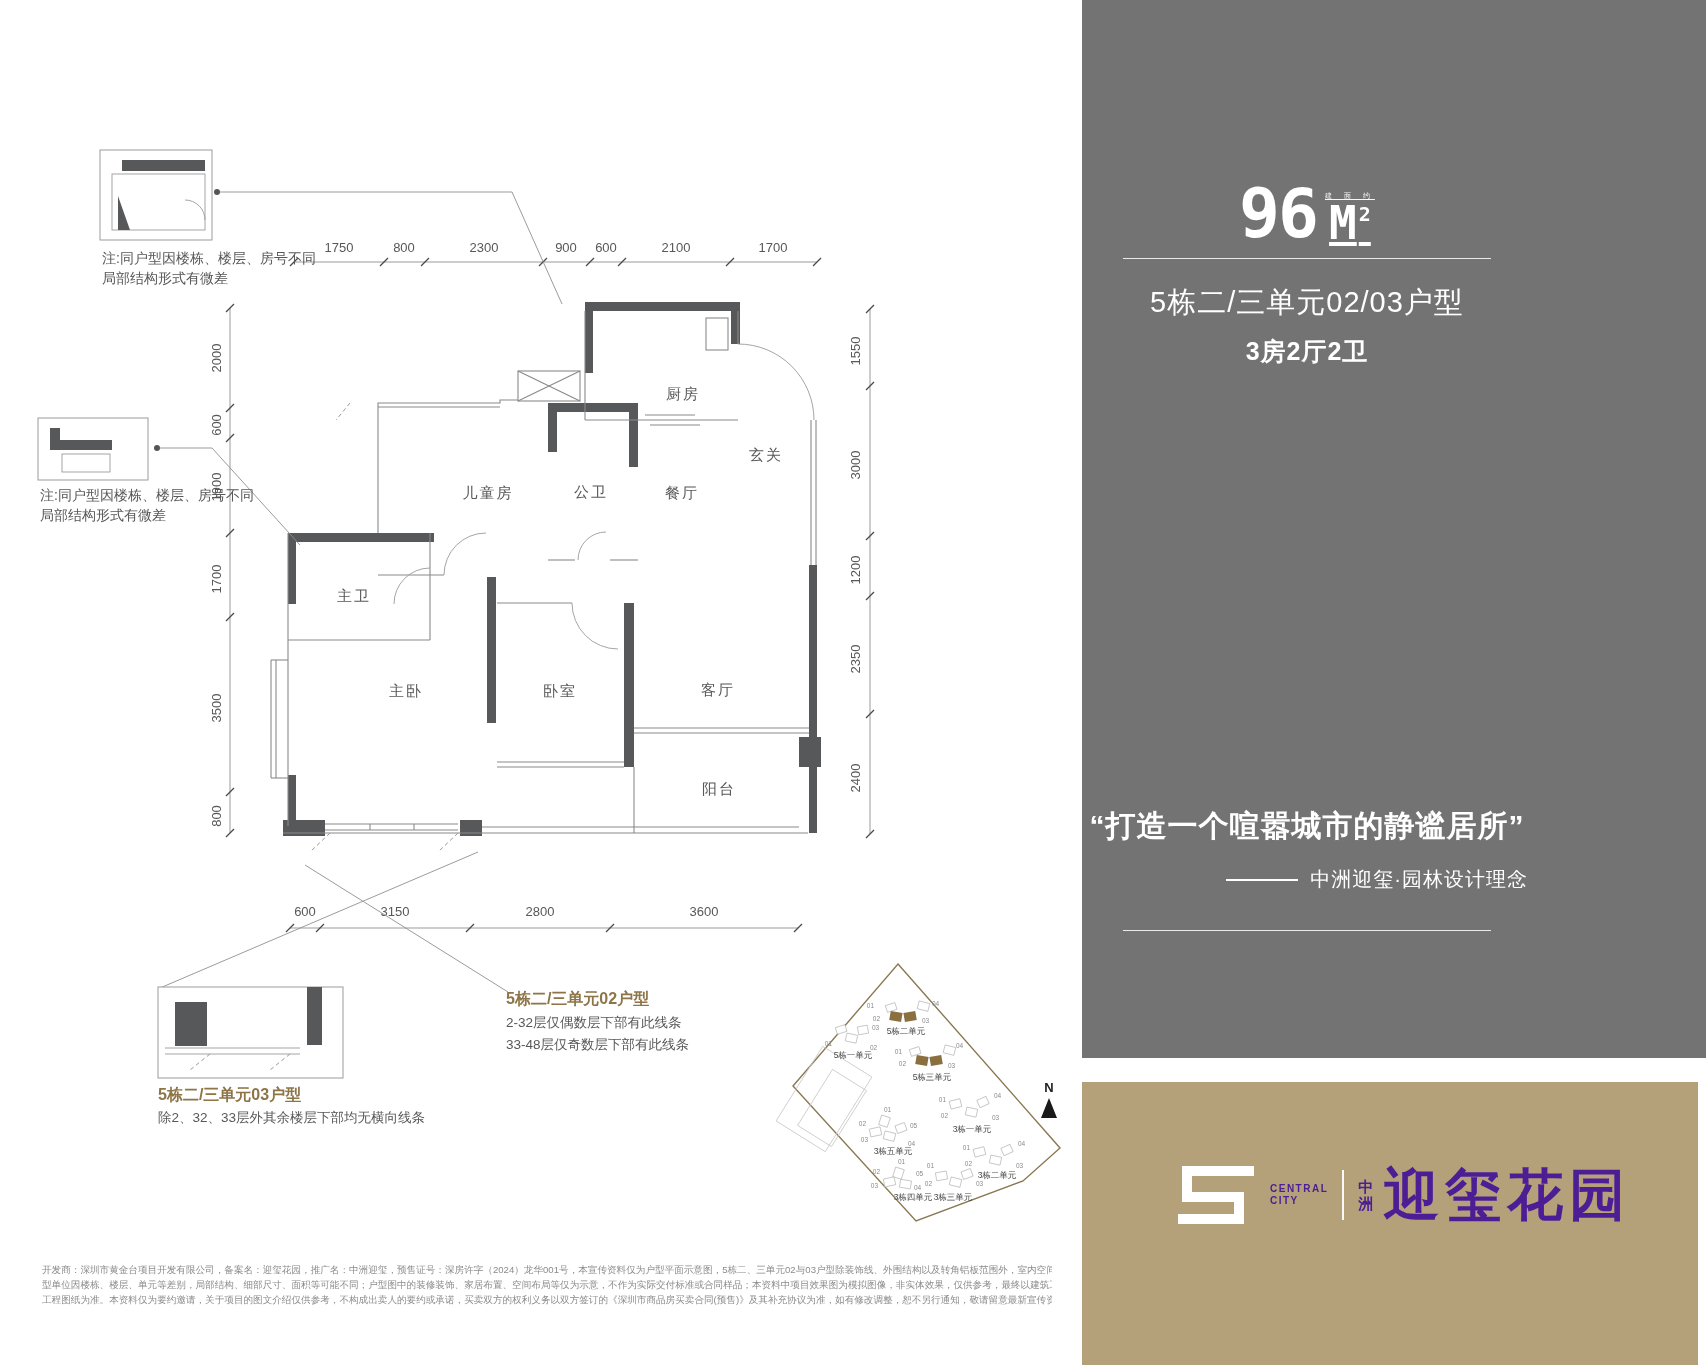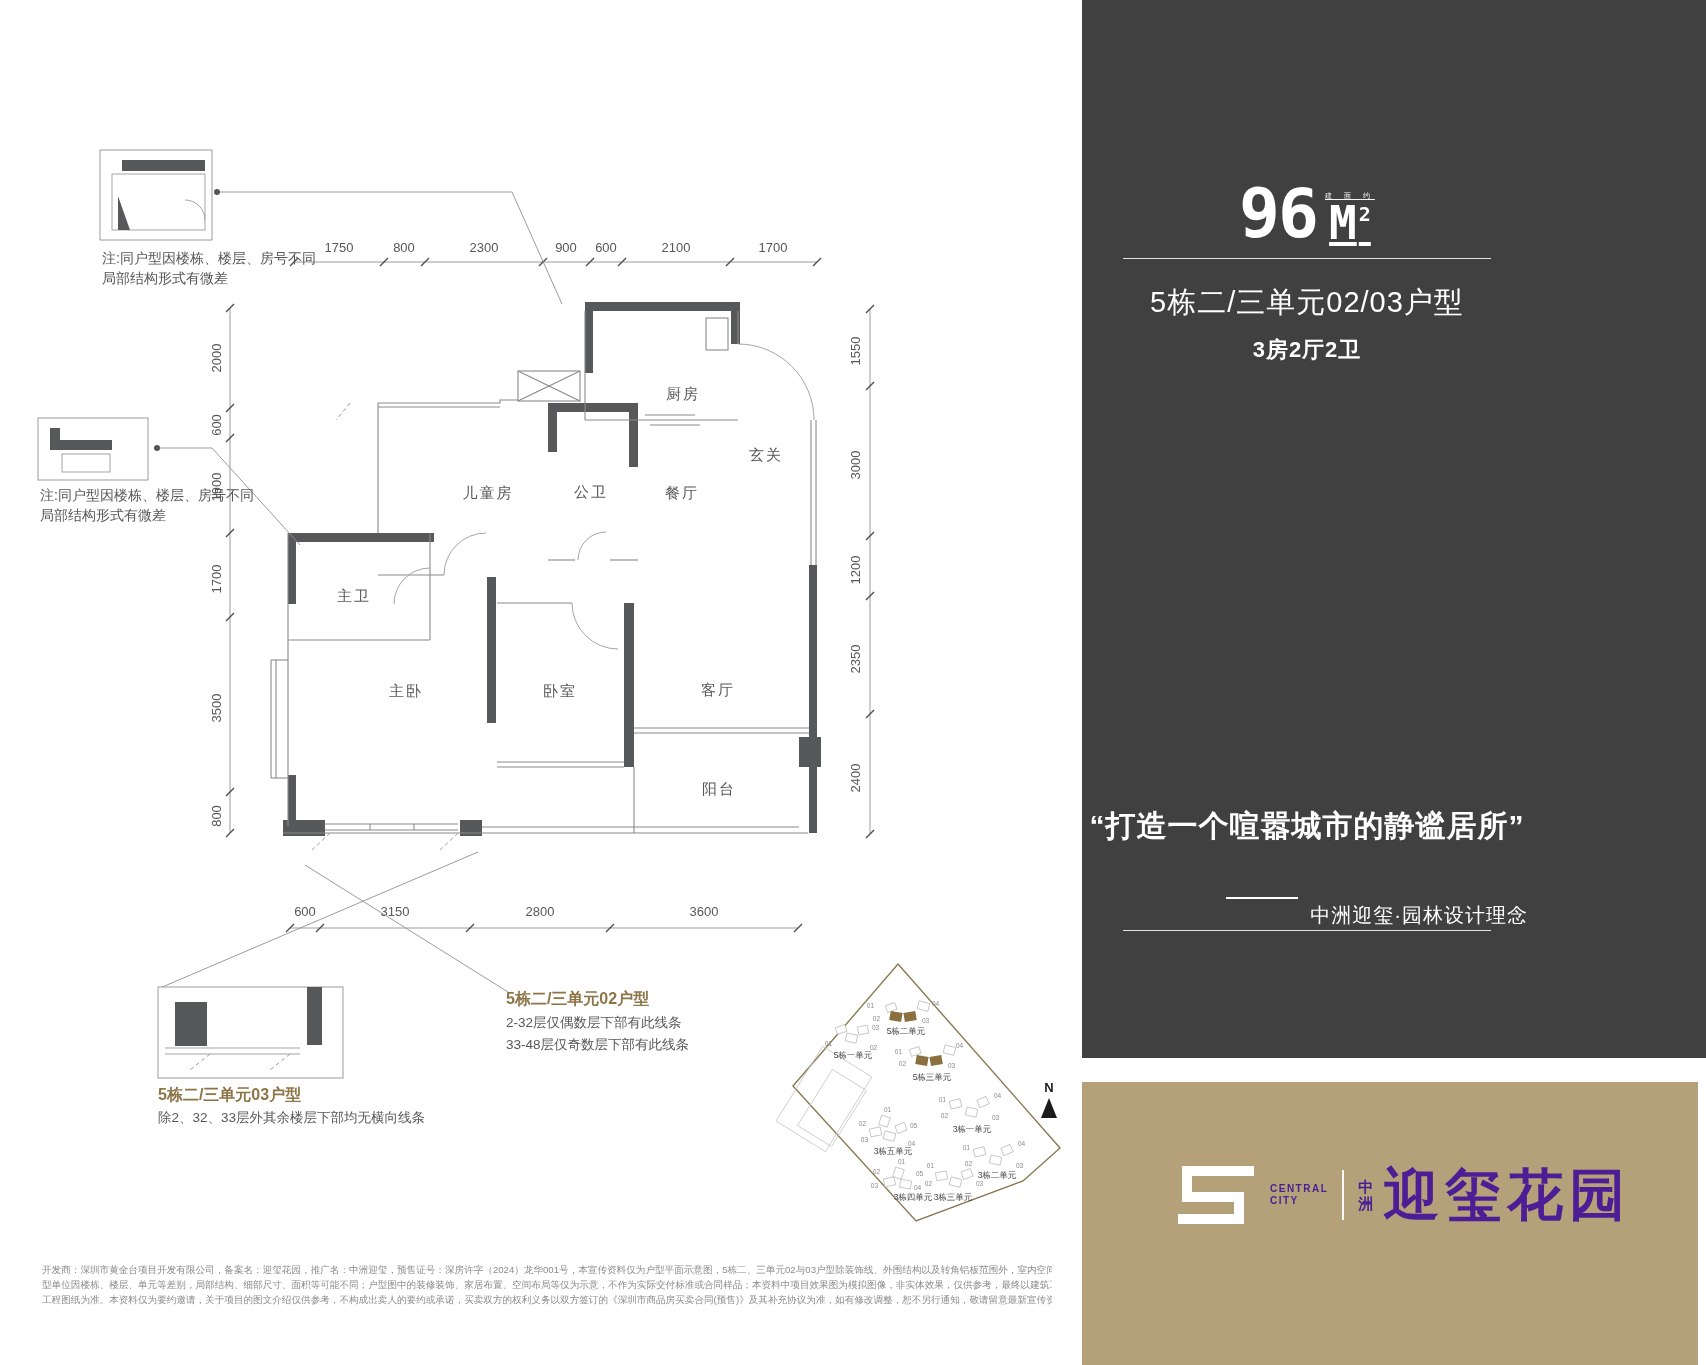--- a/index.html
+++ b/index.html
@@ -8,35 +8,35 @@
   svg text{font-family:"Liberation Sans",sans-serif;}
   .dim{font-size:13px;fill:#595757;}
   .room{font-size:15px;fill:#595757;letter-spacing:2px;}
   .note{font-size:14px;fill:#595757;}
   .co-title{font-size:16px;font-weight:bold;fill:#8d7547;}
   .co-body{font-size:13.5px;fill:#595757;}
   .site-label{font-size:8.5px;fill:#4a4a4a;}
   .site-num{font-size:6.5px;fill:#8a8a8a;}
   .compass{font-size:13px;fill:#222;font-weight:bold;}
 
-  .green-panel{position:absolute;left:1082px;top:0;width:624px;height:1058px;background:#404040;color:#fff;}
+  .green-panel{position:absolute;left:1082px;top:0;width:624px;height:1058px;background:#737373;color:#fff;}
   .gp-inner{position:absolute;left:0;top:0;width:450px;height:100%;}
   .area{display:flex;align-items:flex-end;justify-content:center;margin-top:186px;}
   .area .n{font-family:"DejaVu Sans Mono","Liberation Mono",monospace;font-weight:700;font-size:68px;line-height:.82;letter-spacing:-2px;}
   .mcol{display:flex;flex-direction:column;align-items:center;margin-left:8px;text-decoration:underline;}
   .approx{font-size:7px;letter-spacing:5px;margin-bottom:4px;opacity:.95;}
   .mrow{font-family:"DejaVu Sans Mono","Liberation Mono",monospace;font-weight:700;font-size:46px;line-height:.8;}
   .mrow sup{font-size:20px;line-height:0;margin-left:2px;vertical-align:18px;}
   .hr{width:368px;height:1px;background:rgba(255,255,255,.85);margin:16px auto 0;}
   .gp-title{margin-top:24px;text-align:center;font-size:29px;font-weight:500;letter-spacing:1px;}
-  .gp-sub{margin-top:12px;text-align:center;font-size:22px;font-weight:bold;letter-spacing:1px;}
+  .gp-sub{margin-top:12px;text-align:center;font-size:25px;font-weight:bold;letter-spacing:1px;}
   .gp-quote{position:absolute;left:0;top:806px;width:100%;text-align:center;font-size:30px;font-weight:bold;letter-spacing:1px;}
   .gp-attr{position:absolute;left:0;top:866px;width:100%;display:flex;justify-content:flex-end;align-items:center;}
   .gp-attr .dash{width:72px;height:2px;background:#fff;margin-right:12px;}
-  .gp-attr .t{font-size:20px;letter-spacing:1px;margin-right:4px;margin-top:36px;}
+  .gp-attr .t{font-size:20px;letter-spacing:1px;margin-right:4px;}
   .hr2{position:absolute;left:41px;top:930px;width:368px;height:1px;background:rgba(255,255,255,.85);}
   .gp-h2{position:absolute;left:0;top:956px;width:100%;display:flex;justify-content:center;align-items:flex-end;
          font-size:28px;font-weight:bold;letter-spacing:1px;}
   .munit{display:inline-flex;flex-direction:column;align-items:center;margin:0 1px;}
   .munit .lbl{font-size:6.5px;font-weight:normal;letter-spacing:1px;margin-bottom:1px;}
   .munit .m{font-size:24px;line-height:.85;}
   .gp-h2 .sp{font-size:13px;transform:translateY(-12px);}
 
   .tan-panel{position:absolute;left:1082px;top:1058px;width:616px;height:307px;background:#b4a17a;color:#4c1d95;margin-top:24px;}
   .logo{position:absolute;left:96px;top:84px;display:flex;align-items:center;}

